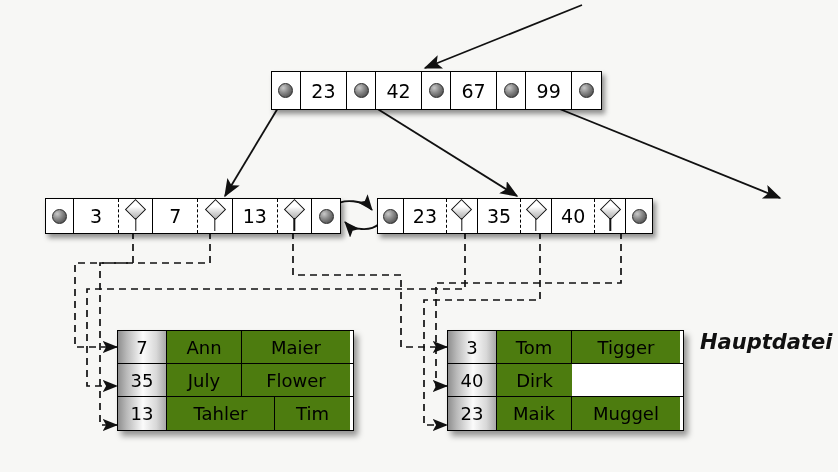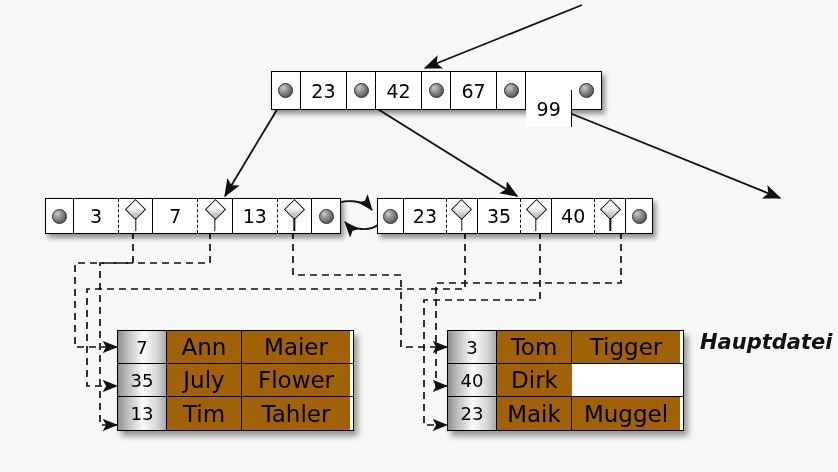--- a/index.html
+++ b/index.html
@@ -66,21 +66,21 @@
   .rrow:last-child{border-bottom:none;}
   .rk{
     width:49px;box-sizing:border-box;border-right:1.6px solid #000;
     display:flex;align-items:center;justify-content:center;
     font-size:18px;
     background:linear-gradient(to right,#8f8f8f 0%,#b9b9b9 18%,#fbfbfb 52%,#d8d8d8 80%,#a8a8a8 100%);
   }
   .rf{
     box-sizing:border-box;border-right:1.6px solid #000;
     display:flex;align-items:center;justify-content:center;
-    font-size:23px;background:#a16207;
+    font-size:18px;background:#4d7c0f;
   }
   .rf:last-child{border-right:none;}
   .rf.name{width:75px;}
   .rf.surname{width:108px;text-align:center;}
 
   
   .caption{
     position:absolute;
     font-family:"DejaVu Sans","Liberation Sans",sans-serif;
     font-style:italic;font-weight:600;
@@ -159,21 +159,21 @@
       <span class="ball"></span>
     </div>
     <div class="cell key" style="width:53px;">42</div>
     <div class="cell ptr" style="width:33px;">
       <span class="ball"></span>
     </div>
     <div class="cell key" style="width:53px;">67</div>
     <div class="cell ptr" style="width:33px;">
       <span class="ball"></span>
     </div>
-    <div class="cell key" style="width:53px;margin-top:18px;">99</div>
+    <div class="cell key" style="width:53px;">99</div>
     <div class="cell ptr" style="width:33px;">
       <span class="ball"></span>
     </div>
   </div>
 
   <div class="node" id="leafLeft" style="left:33px;top:198px;width:296px;height:36px;">
     <div class="cell ptr" style="width:31px;">
       <span class="ball"></span>
     </div>
     <div class="cell key dash" style="width:50px;">3</div>
@@ -238,22 +238,22 @@
       <div class="rf name">Ann</div>
       <div class="rf surname">Maier</div>
     </div>
     <div class="rrow">
       <div class="rk">35</div>
       <div class="rf name">July</div>
       <div class="rf surname">Flower</div>
     </div>
     <div class="rrow">
       <div class="rk">13</div>
+      <div class="rf surname">Tahler</div>
       <div class="rf name">Tim</div>
-      <div class="rf surname">Tahler</div>
     </div>
   </div>
 
   <div class="rectable" id="tableRight" style="left:435px;top:330px;width:237px;">
     <div class="rrow">
       <div class="rk">3</div>
       <div class="rf name">Tom</div>
       <div class="rf surname">Tigger</div>
     </div>
     <div class="rrow">

